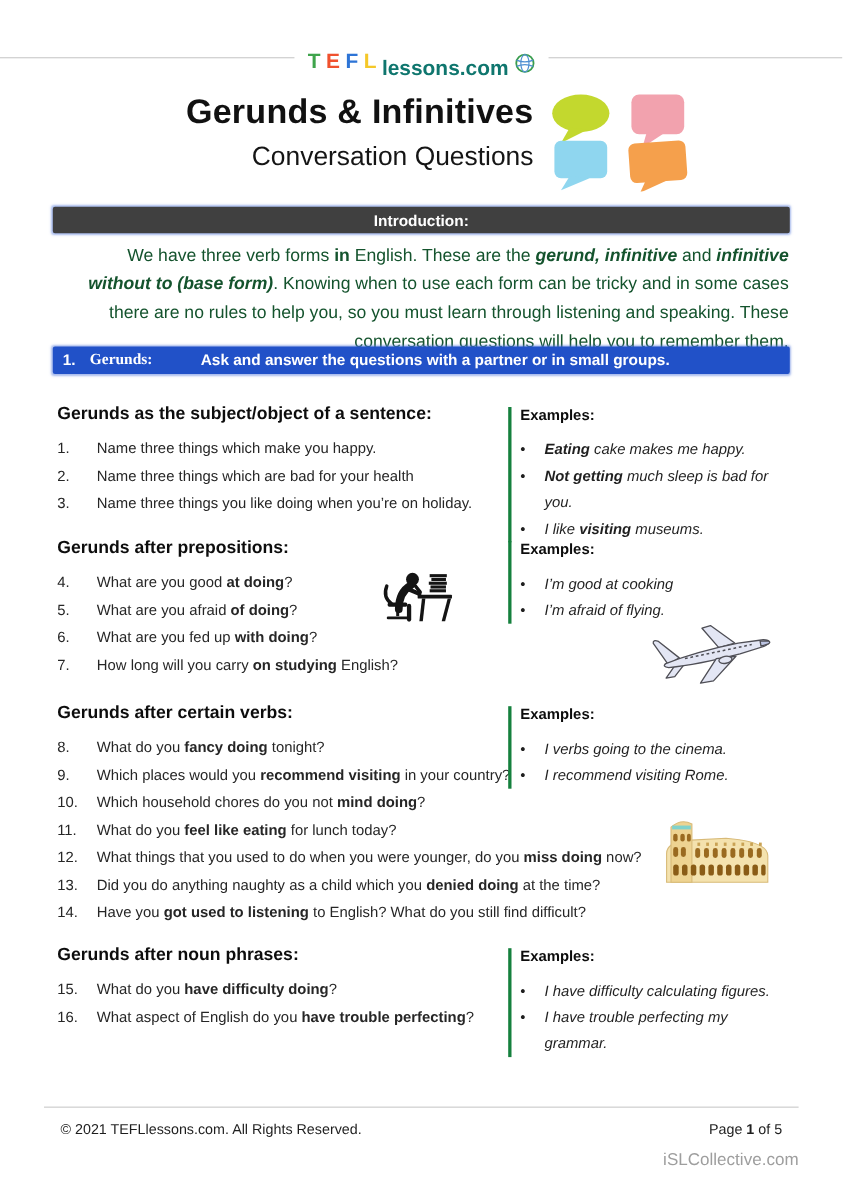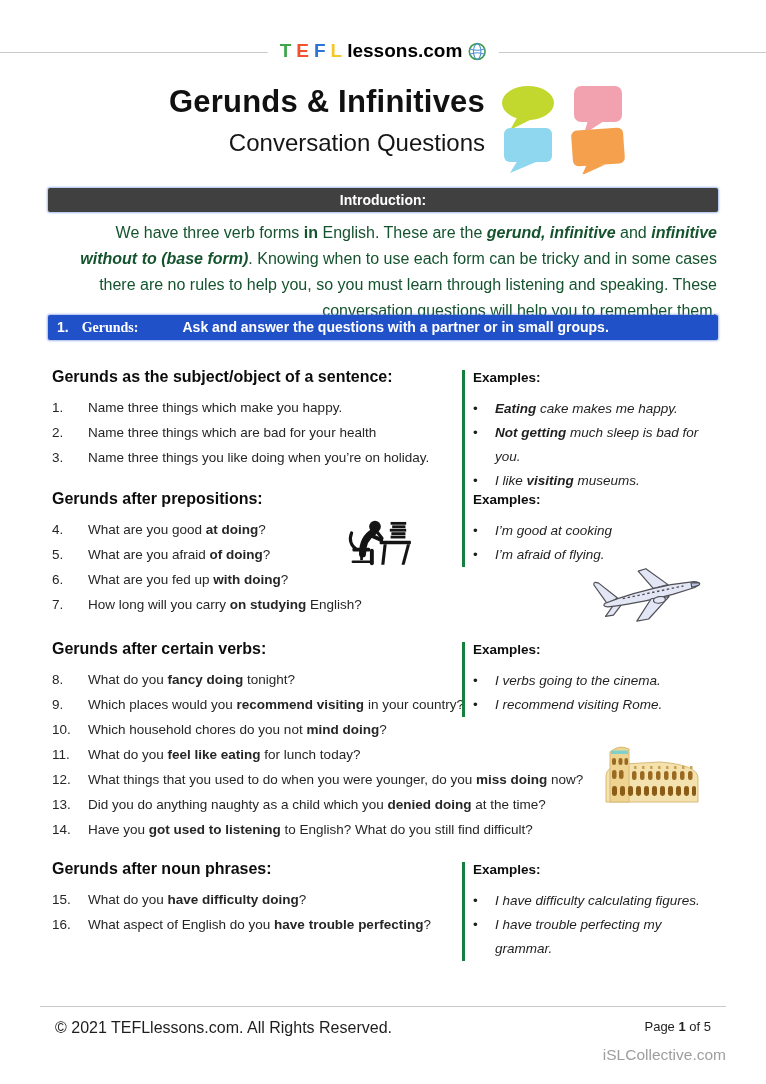--- a/index.html
+++ b/index.html
@@ -4,21 +4,21 @@
 <style>
   * { margin:0; padding:0; box-sizing:border-box; }
   html,body { background:#ffffff; }
   body { font-family:"Liberation Sans","DejaVu Sans",sans-serif; color:#222; }
   .page { position:relative; width:766px; height:1084px; background:#fff; overflow:hidden; }
 
   
   .header-line { position:absolute; top:52px; left:0; width:766px; border-top:1px solid #c9c9c9; }
   .logo { position:absolute; top:40px; left:50%; transform:translateX(-50%); background:#fff; padding:0 12px;
           font-size:19px; font-weight:bold; display:flex; align-items:center; gap:5px; white-space:nowrap; }
-  .logo .rest { color:#000000; }
+  .logo .rest { color:#0f766e;margin-top:12px; }
   .logo .globe { display:flex; align-items:center; }
 
   
   .title-wrap { position:absolute; top:84px; left:55px; width:430px; text-align:right; }
   .title-main { font-size:31px; font-weight:bold; color:#111; letter-spacing:.2px; }
   .title-sub  { font-size:24px; font-weight:400; color:#151515; margin-top:9px; }
   .bubbles { position:absolute; top:82px; left:498px; width:135px; height:92px; }
 
   
   .banner { position:absolute; left:48px; width:670px; color:#fff; font-weight:bold; font-size:14px;
@@ -46,21 +46,21 @@
   .ex-label { font-size:13.5px; font-weight:bold; color:#0d0d0d; margin-bottom:12px; }
   .ex-row { display:flex; font-size:13.5px; line-height:24px; font-style:italic; color:#1f1f1f; }
   .ex-dot { width:22px; flex-shrink:0; font-style:normal; }
 
   .study-icon { position:absolute; left:284px; top:24px; width:78px; height:58px; }
   .plane-icon { position:absolute; left:540px; top:70px; width:120px; height:64px; }
   .colosseum-icon { position:absolute; left:550px; top:92px; width:100px; height:72px; }
 
   
   .footer-line { position:absolute; top:1006px; left:40px; width:686px; border-top:1px solid #c9c9c9; }
-  .footer-copy { position:absolute; top:1019px; left:55px; font-size:16px; color:#1e1e1e; }
+  .footer-copy { position:absolute; top:1019px; left:55px; font-size:13px; color:#1e1e1e; }
   .footer-page { position:absolute; top:1019px; right:55px; font-size:13px; color:#1e1e1e; }
   .watermark { position:absolute; top:1046px; right:40px; font-size:15.5px; color:#9e9e9e; text-decoration:none; }
 </style>
 </head>
 <body>
 
 <div class="page">
 
   <div class="header-line"></div>
   <div class="logo">

